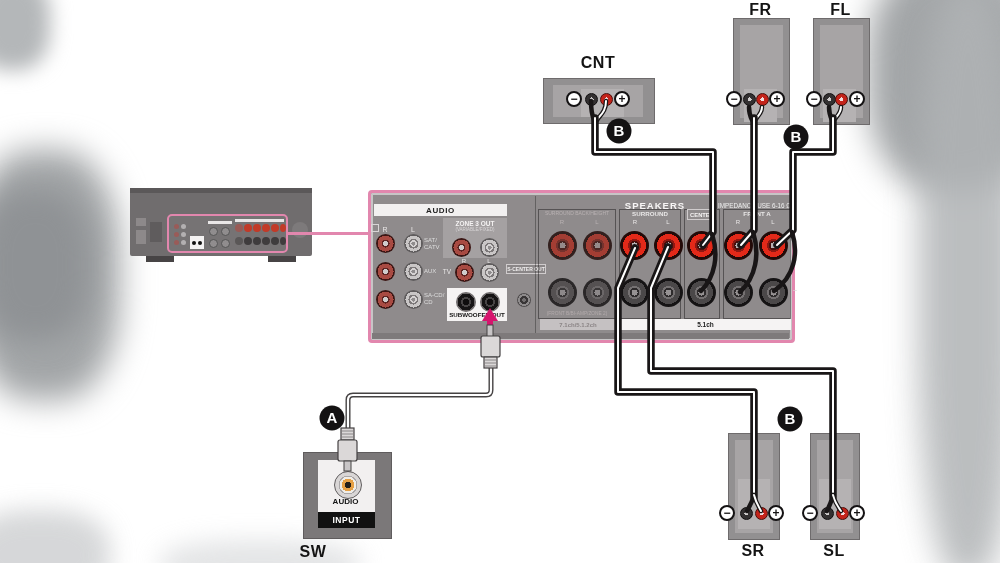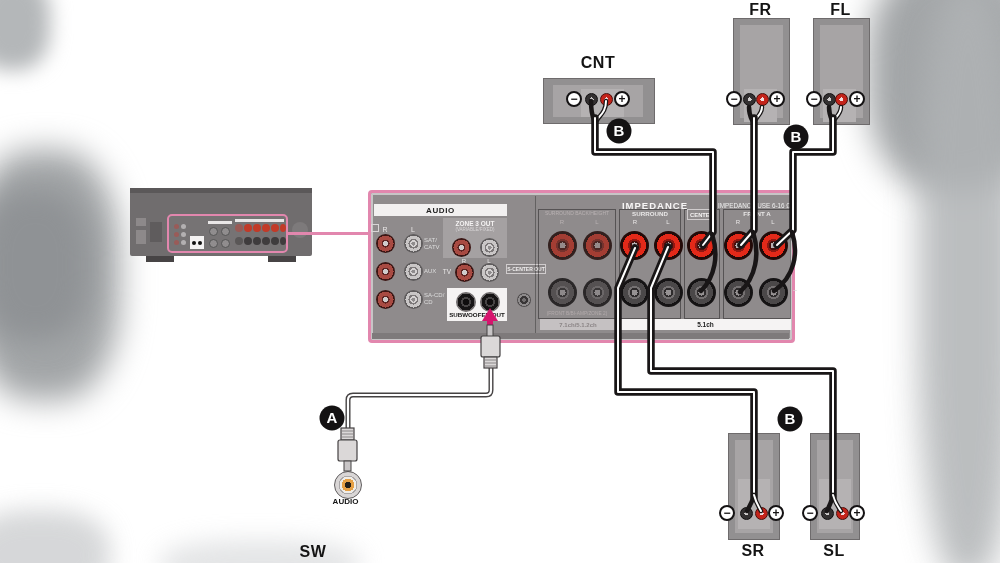--- a/index.html
+++ b/index.html
@@ -136,21 +136,21 @@
   <div class="rca rca-k" style="left:480px;top:292px;"></div>
   <div class="ptx" style="left:447px;top:312px;width:60px;font-size:6.2px;font-weight:bold;color:#141414;">SUBWOOFER OUT</div>
 
   <div class="bar" style="left:506px;top:264px;width:40px;height:10px;border:1px solid #d0cccd;background:#8a8687;box-sizing:border-box;">
     <span style="font-size:5px;font-weight:bold;color:#f0eeee;white-space:nowrap;">S-CENTER OUT</span>
   </div>
   <div class="rca rca-s" style="left:517px;top:293px;"></div>
 
   <div class="abs" style="left:535px;top:196px;width:1px;height:140px;background:rgba(0,0,0,.3);"></div>
 
-  <div class="ptx" style="left:600px;top:201px;width:110px;font-size:9.5px;font-weight:bold;color:#f7f5f5;letter-spacing:1px;">IMPEDANCE</div>
+  <div class="ptx" style="left:600px;top:201px;width:110px;font-size:9.5px;font-weight:bold;color:#f7f5f5;letter-spacing:1px;">SPEAKERS</div>
   <div class="ptx" style="left:693px;top:203px;width:98px;font-size:6.3px;text-align:right;color:#eee;">IMPEDANCE USE 6-16 Ω</div>
 
   <div class="grp" style="left:538px;top:209px;width:78px;height:110px;"></div>
   <div class="grp" style="left:619px;top:209px;width:62px;height:110px;"></div>
   <div class="grp" style="left:684px;top:209px;width:36px;height:110px;"></div>
   <div class="grp" style="left:723px;top:209px;width:68px;height:110px;"></div>
 
   <div class="ptx" style="left:538px;top:211px;width:78px;font-size:5px;color:#b8b1b2;white-space:nowrap;">SURROUND BACK/HEIGHT</div>
   <div class="ptx" style="left:556px;top:219px;width:12px;font-size:6px;color:#b8b1b2;">R</div>
   <div class="ptx" style="left:591px;top:219px;width:12px;font-size:6px;color:#b8b1b2;">L</div>
@@ -235,20 +235,26 @@
   <div class="spk" style="left:810px;top:433px;width:48px;height:105px;">
     <div class="spk-in" style="left:6px;top:6px;width:36px;height:93px;"></div>
     <div class="spk-tab" style="left:8px;top:45px;width:32px;height:50px;"></div>
   </div>
   <div class="pm" style="left:802px;top:505px;">−</div>
   <div class="mt mt-black" style="left:821px;top:507px;"></div>
   <div class="mt mt-red" style="left:836px;top:507px;"></div>
   <div class="pm" style="left:849px;top:505px;">+</div>
   <div class="biglbl" style="left:808px;top:542px;width:52px;">SL</div>
 
+  <div class="abs" style="left:303px;top:452px;width:87px;height:85px;background:#7b7879;border:1px solid #5f5c5d;">
+    <div class="abs" style="left:14px;top:7px;width:57px;height:52px;background:#f2f0f0;"></div>
+    <div class="bar" style="left:14px;top:59px;width:57px;height:16px;background:#111;">
+      <span style="font-size:8.5px;font-weight:bold;color:#fff;letter-spacing:.5px;">INPUT</span>
+    </div>
+  </div>
   <div class="rca rca-sw" style="left:334px;top:471px;"></div>
   <div class="ptx" style="left:317px;top:498px;width:57px;font-size:8px;font-weight:bold;color:#141414;">AUDIO</div>
   <div class="biglbl" style="left:288px;top:543px;width:50px;">SW</div>
 
   <svg class="abs" width="1000" height="563" viewBox="0 0 1000 563" style="left:0;top:0;pointer-events:none;">
 
     <g>
       <path class="co" d="M635,248 L618,288 L618,392 L754,392 L754,497"></path>
       <path class="cc" d="M635,248 L618,288 L618,392 L754,392 L754,497"></path>
       <path class="cb" d="M754,495 C752,503 749,507 747,511"></path>

